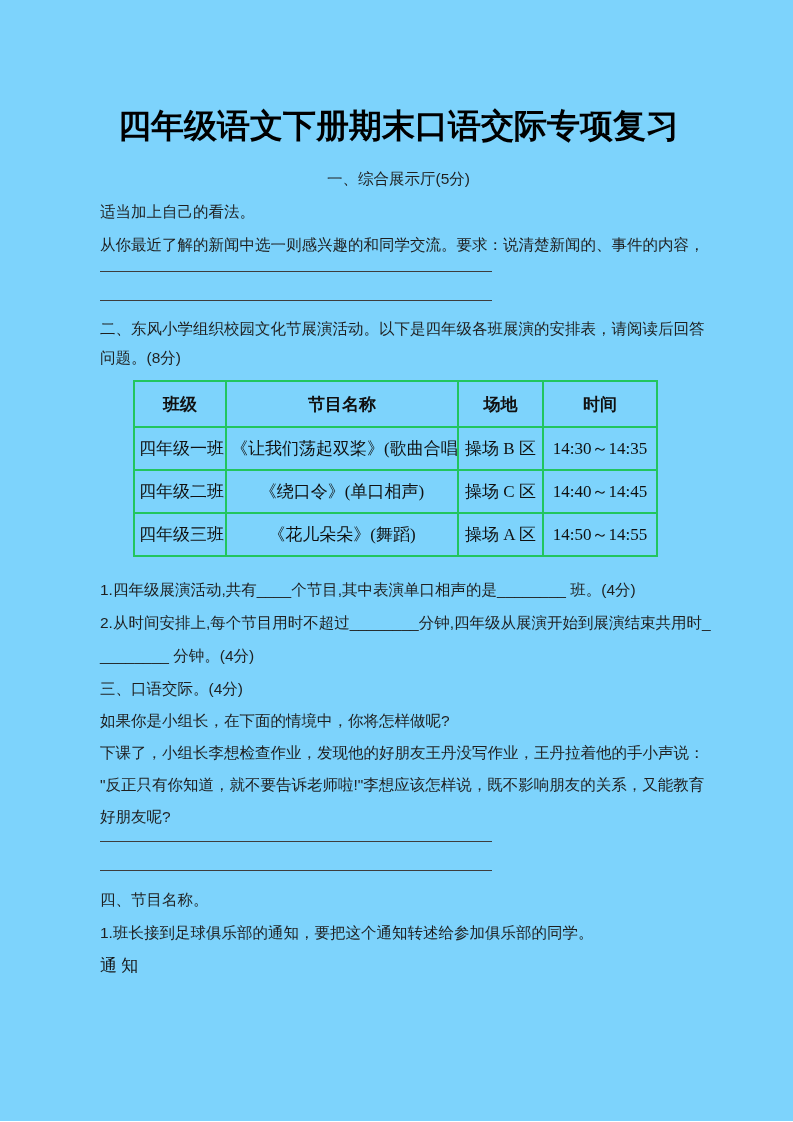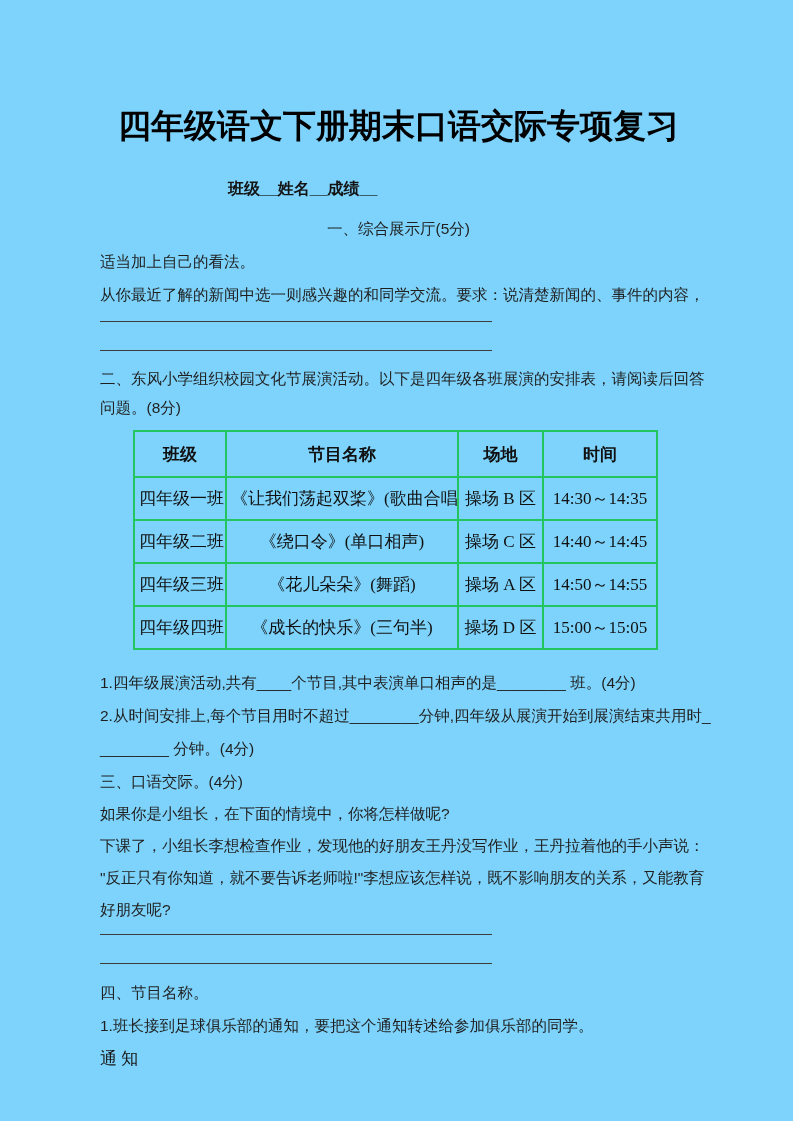--- a/index.html
+++ b/index.html
@@ -90,21 +90,20 @@
   }
 </style>
 </head>
 <body>
 
 <div class="page">
   <div class="content">
 
     <div class="doc-title">四年级语文下册期末口语交际专项复习</div>
 
-    <div class="header-fields">班级__姓名__成绩__</div>
 
     <div class="line s1-head">一、综合展示厅(5分)</div>
     <div class="line">适当加上自己的看法。</div>
     <div class="line">从你最近了解的新闻中选一则感兴趣的和同学交流。要求：说清楚新闻的、事件的内容，</div>
 
     <div class="answer-line al-1"></div>
     <div class="answer-line al-2"></div>
 
     <div class="line tight s2-head1">二、东风小学组织校园文化节展演活动。以下是四年级各班展演的安排表，请阅读后回答</div>
     <div class="line tight">问题。(8分)</div>
@@ -136,26 +135,20 @@
           <td>《绕口令》(单口相声)</td>
           <td>操场 C 区</td>
           <td>14:40～14:45</td>
         </tr>
         <tr>
           <td>四年级三班</td>
           <td>《花儿朵朵》(舞蹈)</td>
           <td>操场 A 区</td>
           <td>14:50～14:55</td>
         </tr>
-        <tr>
-          <td>四年级四班</td>
-          <td>《成长的快乐》(三句半)</td>
-          <td>操场 D 区</td>
-          <td>15:00～15:05</td>
-        </tr>
       </tbody>
     </table>
 
     <div class="line q1">1.四年级展演活动,共有____个节目,其中表演单口相声的是________ 班。(4分)</div>
     <div class="line">2.从时间安排上,每个节目用时不超过________分钟,四年级从展演开始到展演结束共用时_</div>
     <div class="line">________ 分钟。(4分)</div>
 
     <div class="line">三、口语交际。(4分)</div>
     <div class="line s3">如果你是小组长，在下面的情境中，你将怎样做呢?</div>
     <div class="line s3">下课了，小组长李想检查作业，发现他的好朋友王丹没写作业，王丹拉着他的手小声说：</div>

